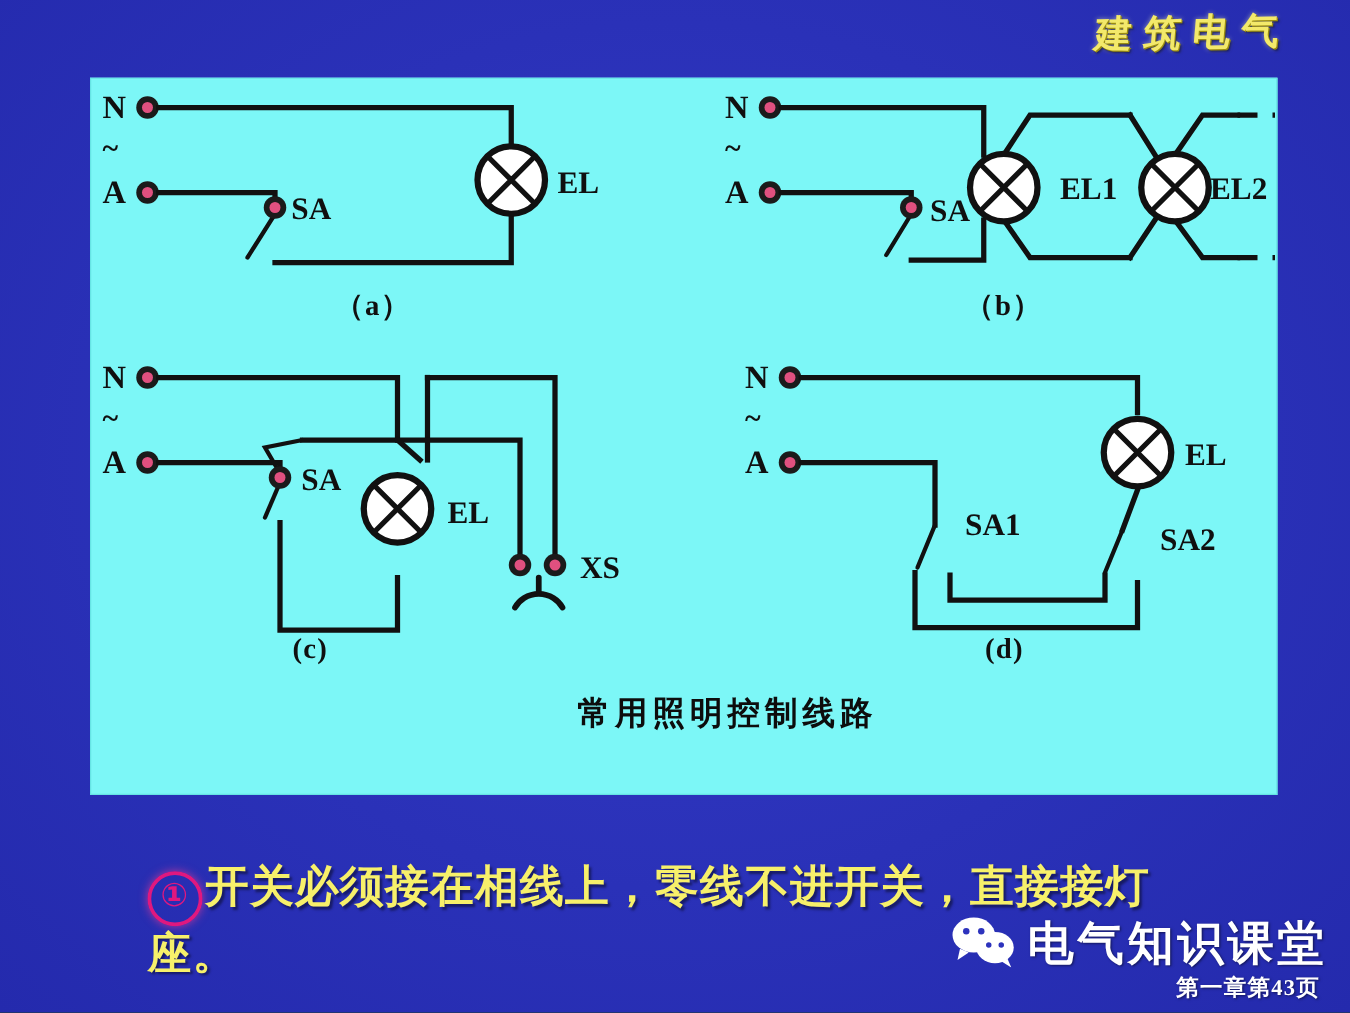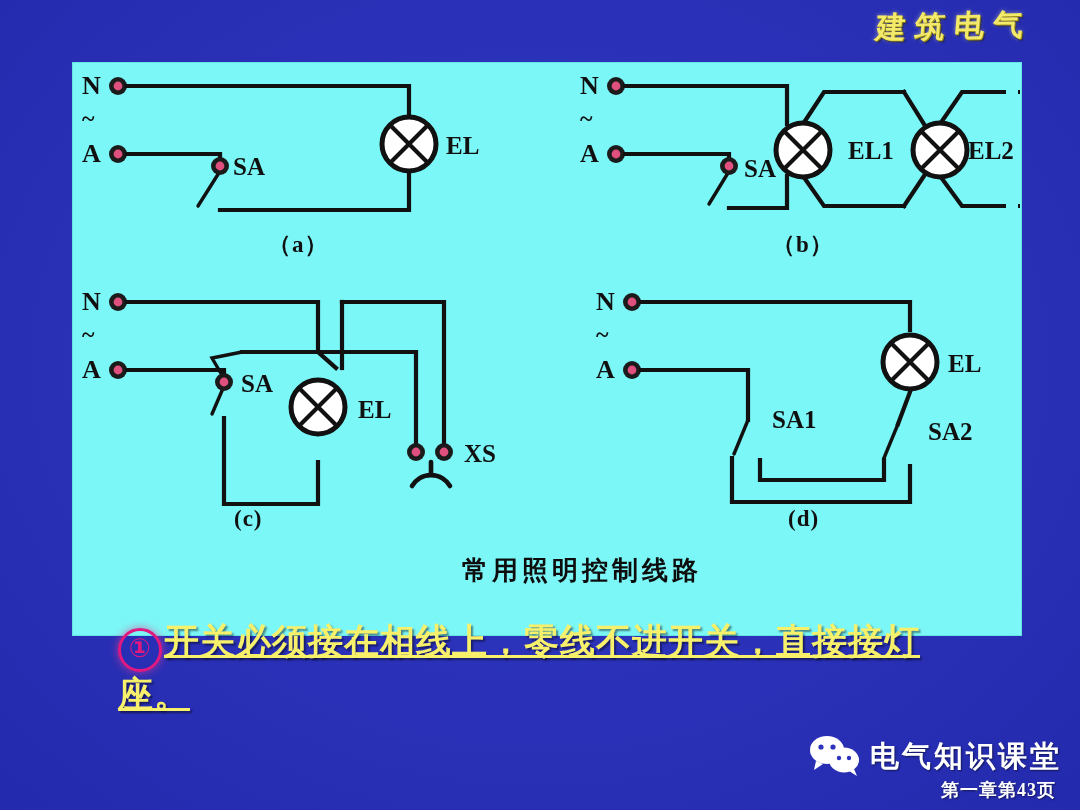--- a/index.html
+++ b/index.html
@@ -73,30 +73,29 @@
     font-size: 26px;
     font-weight: bold;
     letter-spacing: 4px;
     fill: #0d0d0d;
   }
 
   
   #bullet {
     position: absolute;
     left: 118px;
-    top: 619px;
+    top: 688px;
     width: 870px;
     color: #f7f06a;
     font-family: "DejaVu Sans", "Liberation Sans", sans-serif;
     font-size: 35px;
     font-weight: bold;
     line-height: 1.28;
     letter-spacing: 1px;
     text-shadow: 2px 2px 2px rgba(0,0,0,.45);
-    text-decoration: underline;
   }
   #bullet .marker {
     display: inline-block;
     width: 38px;
     height: 38px;
     line-height: 35px;
     border: 3px solid #e0187f;
     border-radius: 50%;
     color: #e0187f;
     font-size: 26px;
@@ -122,21 +121,21 @@
   #wechat {
     position: absolute;
     right: 18px;
     bottom: 8px;
     text-align: right;
     white-space: nowrap;
   }
   #wechat .row1 { display: flex; align-items: center; justify-content: flex-end; }
   #wechat .wx-name {
     font-family: "DejaVu Sans", "Liberation Sans", sans-serif;
-    font-size: 29px;
+    font-size: 37px;
     font-weight: bold;
     color: #ffffff;
     letter-spacing: 3px;
     margin-left: 8px;
     text-shadow: 1px 1px 2px rgba(0,0,0,.5);
   }
   #wechat .page {
     font-family: "Liberation Serif", "DejaVu Serif", serif;
     font-size: 18px;
     font-weight: bold;

